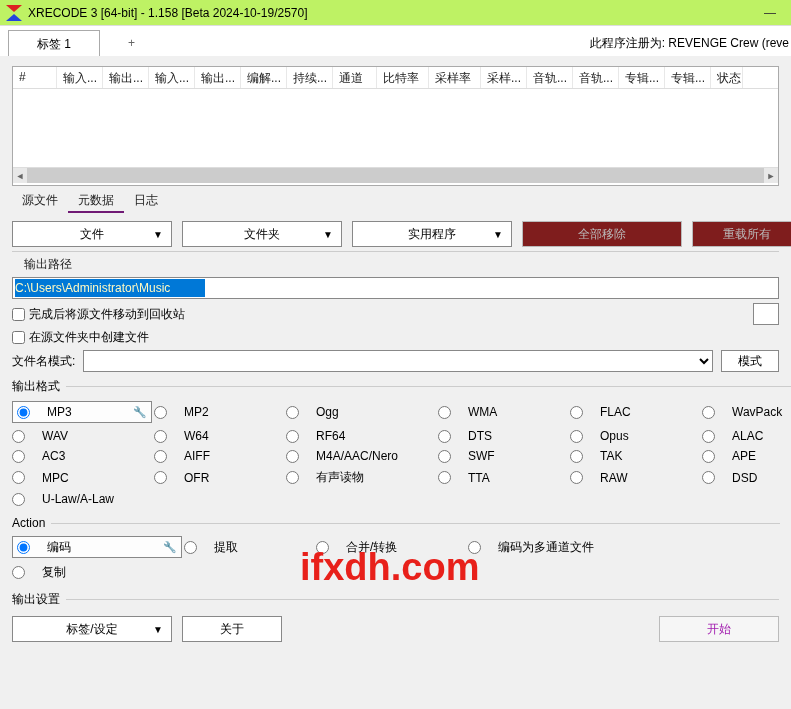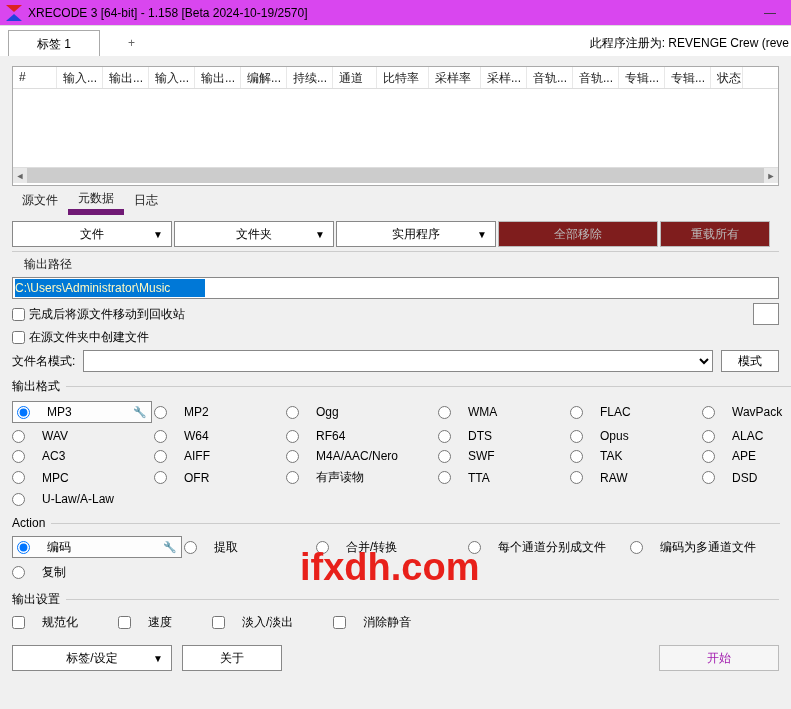--- a/index.html
+++ b/index.html
@@ -1,18 +1,18 @@
 <!DOCTYPE html>
 <html><head>
 <meta charset="utf-8">
 <style>
 * { box-sizing: border-box; margin: 0; padding: 0; font-family: "Microsoft YaHei", "Segoe UI", sans-serif; font-size: 12px; }
 body { background: #f0f0f0; width: 791px; height: 709px; overflow: hidden; position: relative; }
 
-.titlebar { height: 26px; background: #d946ef; border-bottom: 1px solid #ddd; display: flex; align-items: center; padding: 0 6px; }
+.titlebar { height: 26px; background: #bef264; border-bottom: 1px solid #ddd; display: flex; align-items: center; padding: 0 6px; }
 .titlebar .logo { width: 16px; height: 16px; margin-right: 6px; display: inline-block; }
 .titlebar .logo svg { width: 16px; height: 16px; }
 .titlebar .title { font-size: 12px; color: #000; flex: 1; }
 .win-btn { width: 30px; height: 24px; text-align: center; line-height: 24px; color: #333; }
 
 .tabbar { height: 30px; background: #fff; display: flex; align-items: flex-end; padding-left: 8px; }
 .tab { border: 1px solid #aaa; border-bottom: none; height: 26px; padding: 0 28px; line-height: 26px; background: #fff; margin-right: 16px; }
 .tab-add { border: none; background: transparent; padding: 0 12px; height: 26px; line-height: 26px; color: #666; }
 .reg-text { margin-left: auto; padding-right: 2px; font-size: 12px; height: 26px; line-height: 26px; overflow: hidden; white-space: nowrap; }
 
@@ -21,23 +21,23 @@
 .filelist-header .col { border-right: 1px solid #e8e8e8; padding: 3px 6px 0 6px; font-size: 12px; color: #222; white-space: nowrap; overflow: hidden; }
 .filelist-body { height: 78px; }
 .filelist-scroll { height: 16px; background: #f0f0f0; border-top: 1px solid #ddd; position: relative; }
 .filelist-scroll .thumb { position: absolute; left: 0; top: 0; bottom: 0; width: 740px; background: #ccc; }
 .filelist-scroll .arrow-l, .filelist-scroll .arrow-r { position: absolute; top: 0; bottom: 0; width: 14px; background: #e8e8e8; text-align: center; line-height: 16px; font-size: 9px; color: #666; }
 .filelist-scroll .arrow-l { left: 0; }
 .filelist-scroll .arrow-r { right: 0; }
 
 .subtabs { margin: 2px 12px 4px 12px; height: 22px; display: flex; align-items: center; }
 .subtab { padding: 2px 10px; border-bottom: 1px solid transparent; color: #222; }
-.subtab.active { border-bottom: 6px solid #701a75; }
-
-.toolbar-row { margin: 9px 12px 4px 12px; display: flex; gap: 2px; }
+.subtab.active { border-bottom: 2px solid #701a75; }
+
+.toolbar-row { margin: 9px 12px 4px 12px; display: flex; gap: 10px; }
 .dd-btn { flex: 0 0 160px; height: 26px; border: 1px solid #888; background: #fff; display: flex; align-items: center; justify-content: center; position: relative; }
 .dd-btn .arrow { position: absolute; right: 8px; font-size: 10px; }
 .btn-disabled { flex: 0 0 160px; height: 26px; border: 1px solid #bbb; background: #7f1d1d; color: #bbb; text-align: center; line-height: 24px; }
 
 .section { margin: 2px 12px 2px 12px; border-top: 1px solid #ccc; padding-top: 4px; }
 .section-label { font-size: 12px; color: #222; margin-bottom: 4px; }
 
 .pathbox { margin: 0 12px 4px 12px; }
 .pathbox .hl { background: #0078d7; color: #fef9c3; display: inline-block; padding: 2px 0; width: 190px; }
 .path-wrap { border: 1px solid #888; background: #fff; height: 22px; padding: 0 2px; display: flex; align-items: center; }
@@ -283,53 +283,31 @@
       <div class="radio-item">
         <input type="radio" name="act" style="">
         <span>提取</span>
       </div>
       <div class="radio-item">
         <input type="radio" name="act" style="">
         <span>合并/转换</span>
       </div>
       <div class="radio-item">
         <input type="radio" name="act" style="">
-        <span>每个通道分别成文件</span>
-      </div>
-      <div class="radio-item">
-        <input type="radio" name="act" style="">
         <span>编码为多通道文件</span>
       </div>
     </div>
   <div class="radio-item" style="margin:2px 0 4px 0">
     <input type="radio" name="act" style="">
     <span>复制</span>
   </div>
 </fieldset>
 
 <fieldset>
   <legend>输出设置</legend>
-  <div class="outset-row" id="outset-row">
-      <div class="radio-item">
-        <input type="checkbox" style="">
-        <span>规范化</span>
-      </div>
-      <div class="radio-item">
-        <input type="checkbox" style="">
-        <span>速度</span>
-      </div>
-      <div class="radio-item">
-        <input type="checkbox" style="">
-        <span>淡入/淡出</span>
-      </div>
-      <div class="radio-item">
-        <input type="checkbox" style="">
-        <span>消除静音</span>
-      </div>
-    </div>
 </fieldset>
 
 <div class="bottom-row">
   <div class="bottom-btn" style="width:160px">
       <span>标签/设定</span>
       <span class="arrow">▼</span>
     </div>
   <div class="bottom-btn" style="width:100px">
       <span>关于</span>
     </div>

